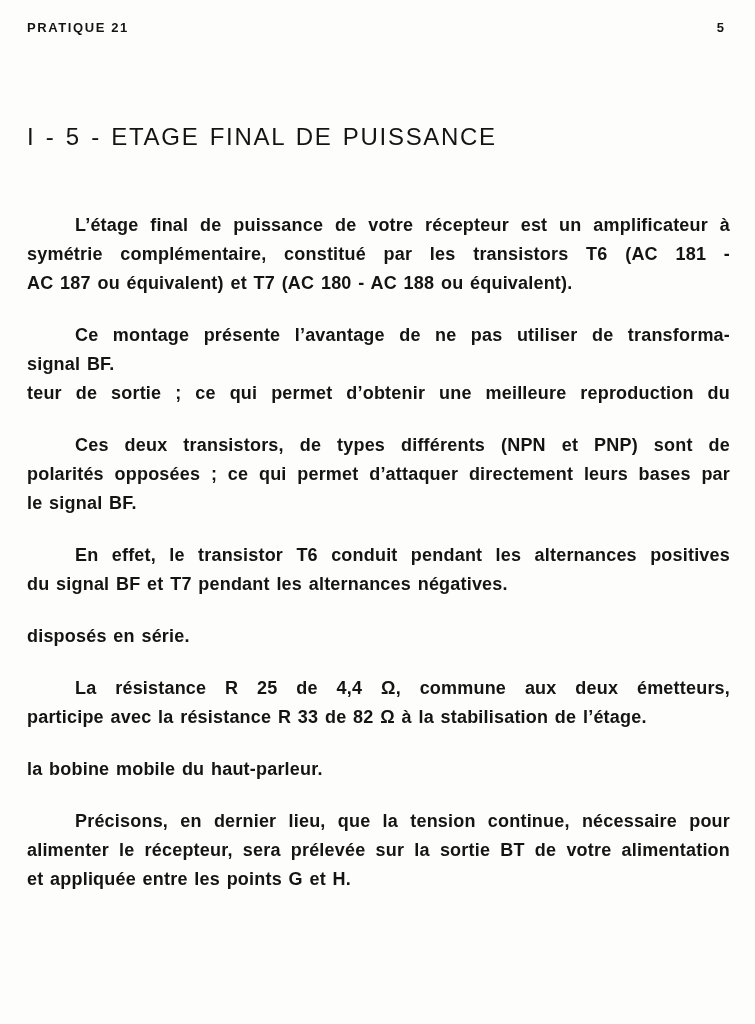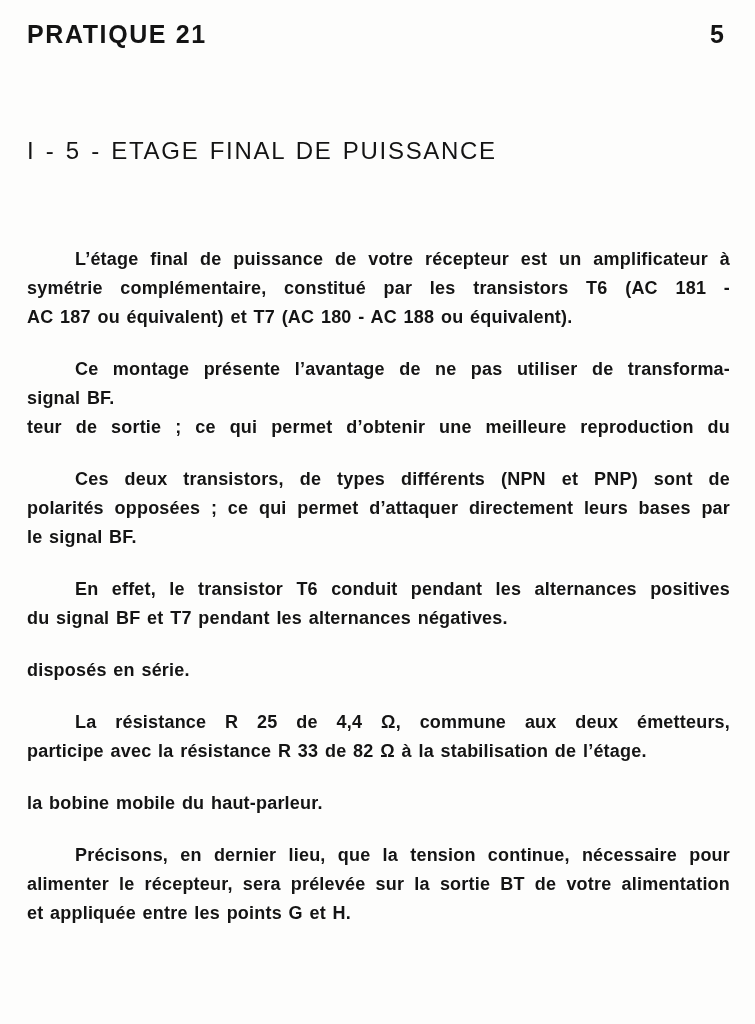--- a/index.html
+++ b/index.html
@@ -19,36 +19,36 @@
     height: 1024px;
     background: #fdfdfc;
     color: #141414;
     padding: 20px 25px 0 27px;
   }
   .hdr {
     display: flex;
     justify-content: space-between;
     align-items: flex-end;
     font-weight: 700;
-    font-size: 25px;
+    font-size: 13px;
     letter-spacing: 1.6px;
   }
   .hdr .pagenum {
     letter-spacing: 0;
     padding-right: 6px;
   }
   .heading {
     margin-top: 88px;
     font-weight: 400;
     font-size: 24px;
     letter-spacing: 1.7px;
     word-spacing: 2px;
   }
   .content {
-    margin-top: 80px;
+    margin-top: 60px;
   }
   .para {
     margin: 0 0 23px 0;
     font-weight: 700;
     font-size: 18px;
     line-height: 29px;
     letter-spacing: 0.2px;
     word-spacing: 1.5px;
   }
   .line {

